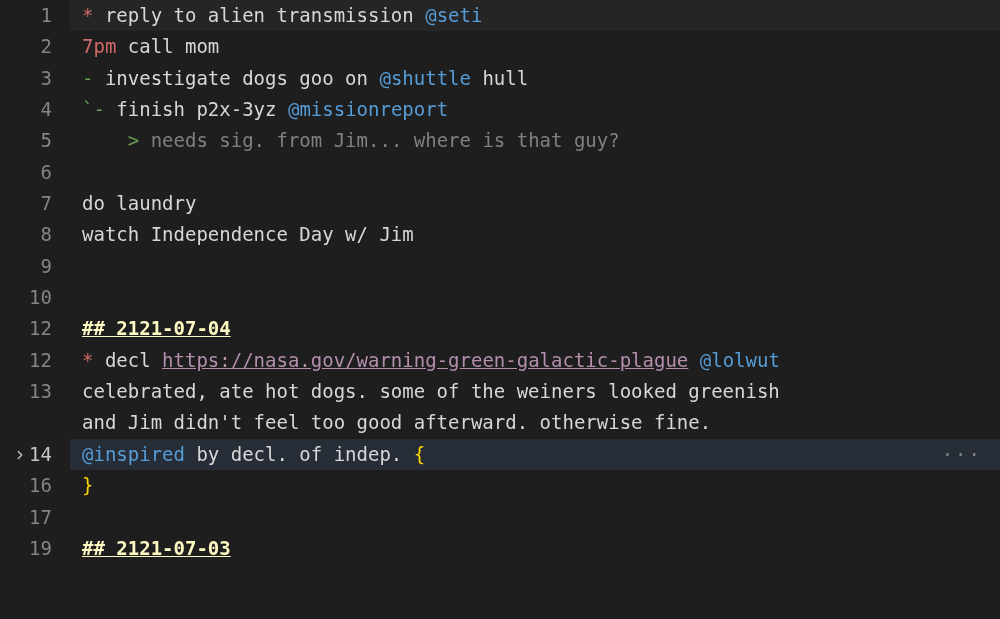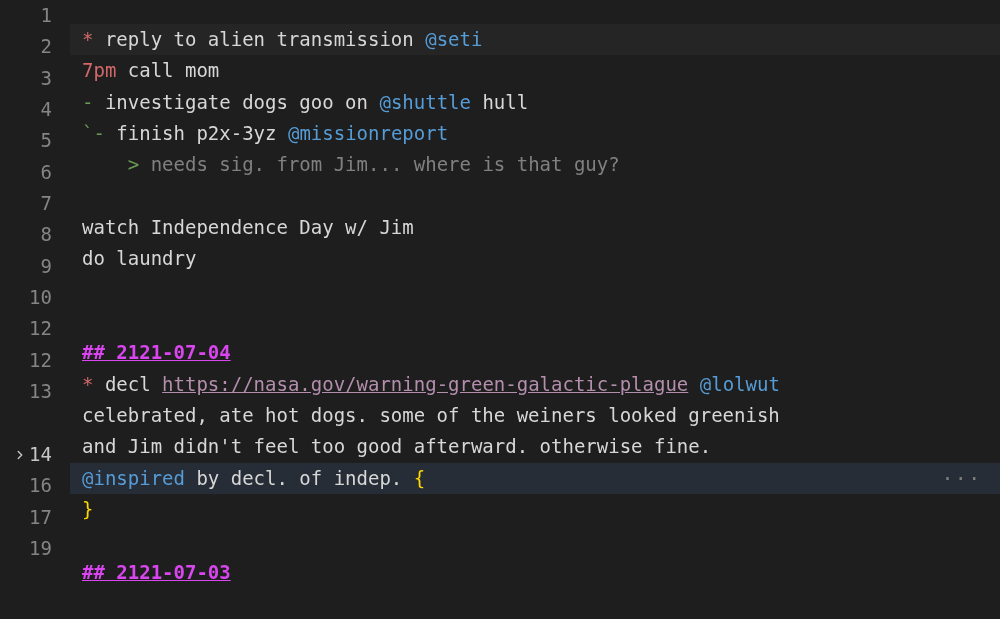--- a/index.html
+++ b/index.html
@@ -39,21 +39,20 @@
     }
     .fold-caret {
       display: inline-block;
       vertical-align: middle;
       color: #c5c5c5;
       margin-right: 2px;
     }
     .code {
       flex: 1;
       position: relative;
-      margin-top: 24px;
     }
     .code-line {
       height: 31.35px;
       line-height: 31.35px;
       white-space: pre;
       padding-left: 12px;
       position: relative;
     }
     .code-line.highlighted {
       background: rgba(255,255,255,0.03);
@@ -68,21 +67,21 @@
       padding-left: 12px;
     }
     .tok-star { color: #d16969; }
     .tok-text { color: #d7d7d7; }
     .tok-time { color: #d16969; }
     .tok-bullet { color: #6a9955; }
     .tok-quote-mark { color: #6a9955; }
     .tok-quote { color: #808080; }
     .tok-tag { color: #569cd6; }
     .tok-heading {
-      color: #d946ef;
+      color: #fef9c3;
       font-weight: bold;
       text-decoration: underline;
     }
     .tok-link {
       color: #b48ead;
       text-decoration: underline;
     }
     .tok-brace { color: #ffd700; }
     .tok-plain { color: #d4d4d4; }
     .tok-tick { color: #6a9955; }
@@ -119,22 +118,22 @@
       <div class="gutter-line"><span>17</span></div>
       <div class="gutter-line"><span>19</span></div>
     </div>
   <div class="code" id="code">
       <div class="code-line highlighted"><span class="tok-star">*</span><span class="tok-text"> reply to alien transmission </span><span class="tok-tag">@seti</span></div>
       <div class="code-line"><span class="tok-time">7pm</span><span class="tok-text"> call mom</span></div>
       <div class="code-line"><span class="tok-bullet">-</span><span class="tok-text"> investigate dogs goo on </span><span class="tok-tag">@shuttle</span><span class="tok-text"> hull</span></div>
       <div class="code-line"><span class="tok-tick">`</span><span class="tok-bullet">-</span><span class="tok-text"> finish p2x-3yz </span><span class="tok-tag">@missionreport</span></div>
       <div class="code-line"><span class="tok-plain">    </span><span class="tok-quote-mark">&gt;</span><span class="tok-quote"> needs sig. from Jim... where is that guy?</span></div>
       <div class="code-line"></div>
+      <div class="code-line"><span class="tok-text">do laundry</span></div>
       <div class="code-line"><span class="tok-text">watch Independence Day w/ Jim</span></div>
-      <div class="code-line"><span class="tok-text">do laundry</span></div>
       <div class="code-line"></div>
       <div class="code-line"></div>
       <div class="code-line"><span class="tok-heading">## 2121-07-04</span></div>
       <div class="code-line"><span class="tok-star">*</span><span class="tok-text"> decl </span><span class="tok-link">https://nasa.gov/warning-green-galactic-plague</span><span class="tok-text"> </span><span class="tok-tag">@lolwut</span></div>
       <div class="code-line"><span class="tok-text">celebrated, ate hot dogs. some of the weiners looked greenish </span></div>
       <div class="wrap-line"><span class="tok-text">and Jim didn't feel too good afterward. otherwise fine.</span></div>
       <div class="code-line current"><span class="tok-tag">@inspired</span><span class="tok-text"> by decl. of indep. </span><span class="tok-brace">{</span><span class="fold-dots">···</span></div>
       <div class="code-line"><span class="tok-brace">}</span></div>
       <div class="code-line"></div>
       <div class="code-line"><span class="tok-heading">## 2121-07-03</span></div>

